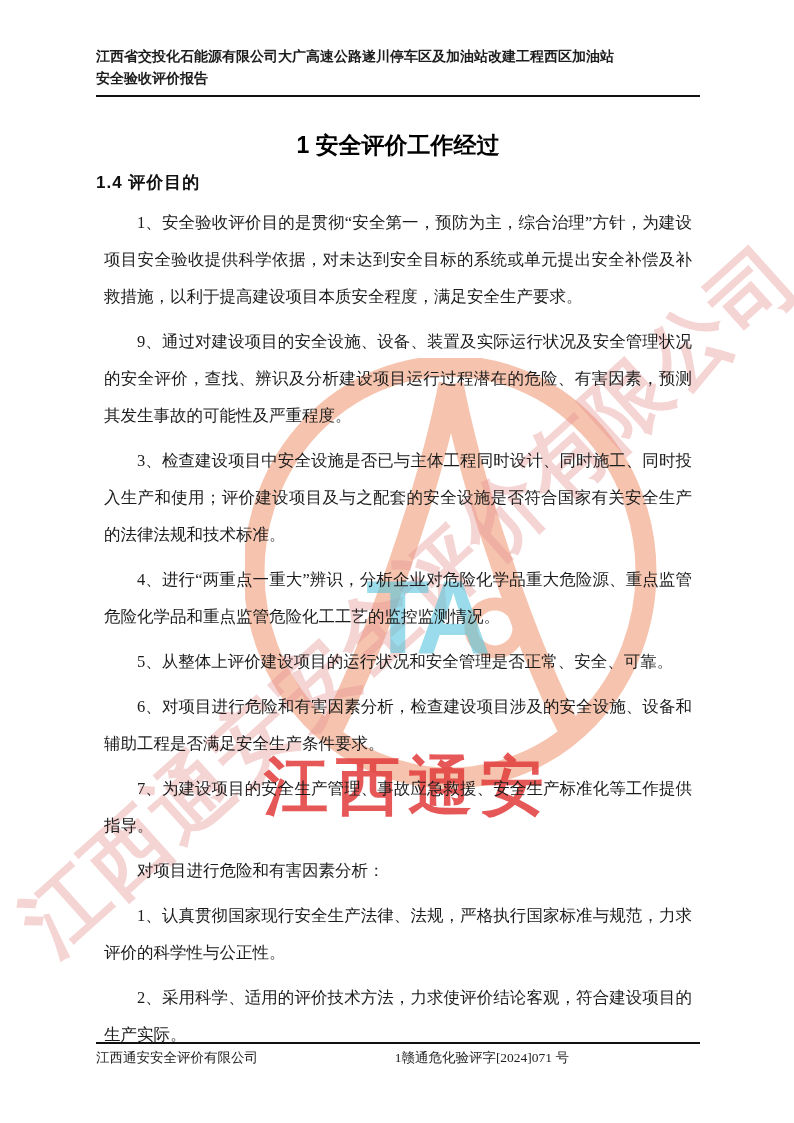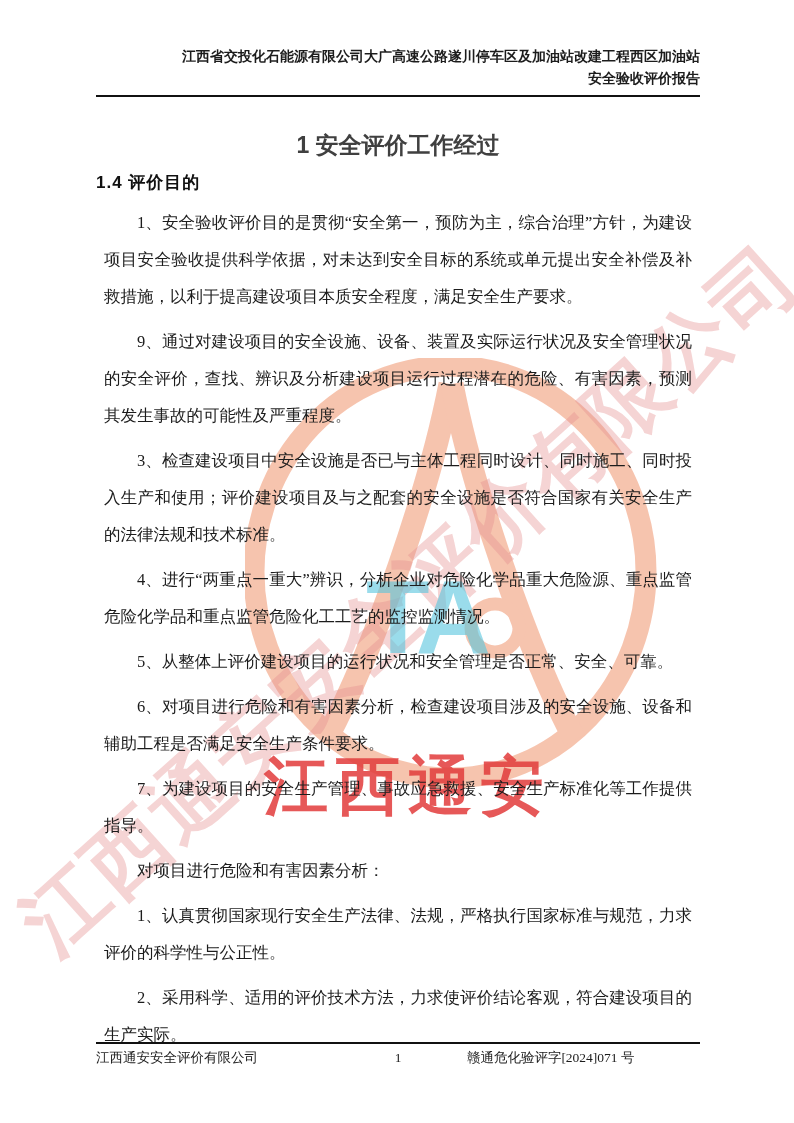--- a/index.html
+++ b/index.html
@@ -44,38 +44,38 @@
     font-size:64px;
     letter-spacing:8px;
     line-height:1.25;
     color:#e23c3c;
     opacity:.85;
   }
   
   .content{position:relative;z-index:1;}
   .doc-header{
     position:absolute;left:96px;top:46px;width:604px;
-    text-align:right;
+    text-align:left;
     font-weight:bold;
     font-size:14px;
     line-height:22px;
     border-bottom:2.5px solid #111;
     padding-bottom:5px;
   }
   .doc-main{
     position:absolute;left:96px;top:130px;width:604px;
   }
   .doc-title{
     margin:0 0 10px 0;
     text-align:center;
     font-family:"Liberation Sans", sans-serif;
     font-weight:bold;
     font-size:23px;
     line-height:30px;
-    color:#404040;
+    color:#000000;
   }
   .doc-h2{
     margin:4px 0 2px 0;
     font-family:"Liberation Sans", sans-serif;
     font-weight:bold;
     font-size:17px;
     line-height:26px;
     color:#111;
     letter-spacing:1px;
   }
@@ -89,21 +89,21 @@
   .doc-footer{
     position:absolute;left:96px;top:1042px;width:604px;
     border-top:2px solid #111;
     padding-top:5px;
     font-size:13.5px;
     line-height:18px;
   }
   .doc-footer .row{display:flex;align-items:baseline;}
   .doc-footer .left{flex:1;text-align:left;}
   .doc-footer .center{flex:0 0 auto;text-align:center;}
-  .doc-footer .right{flex:1;text-align:center;}
+  .doc-footer .right{flex:1;text-align:left;}
 </style>
 </head>
 <body>
 
 <div class="page">
 
   <svg class="wm wm-logo" viewBox="0 0 412 432" xmlns="http://www.w3.org/2000/svg" aria-hidden="true">
     <g fill="none" stroke="#ef8a60">
       <ellipse cx="205" cy="214" rx="196" ry="206" stroke-width="21"></ellipse>
       <path d="M205,26 C185,130 130,290 82,380" stroke-width="23"></path>

